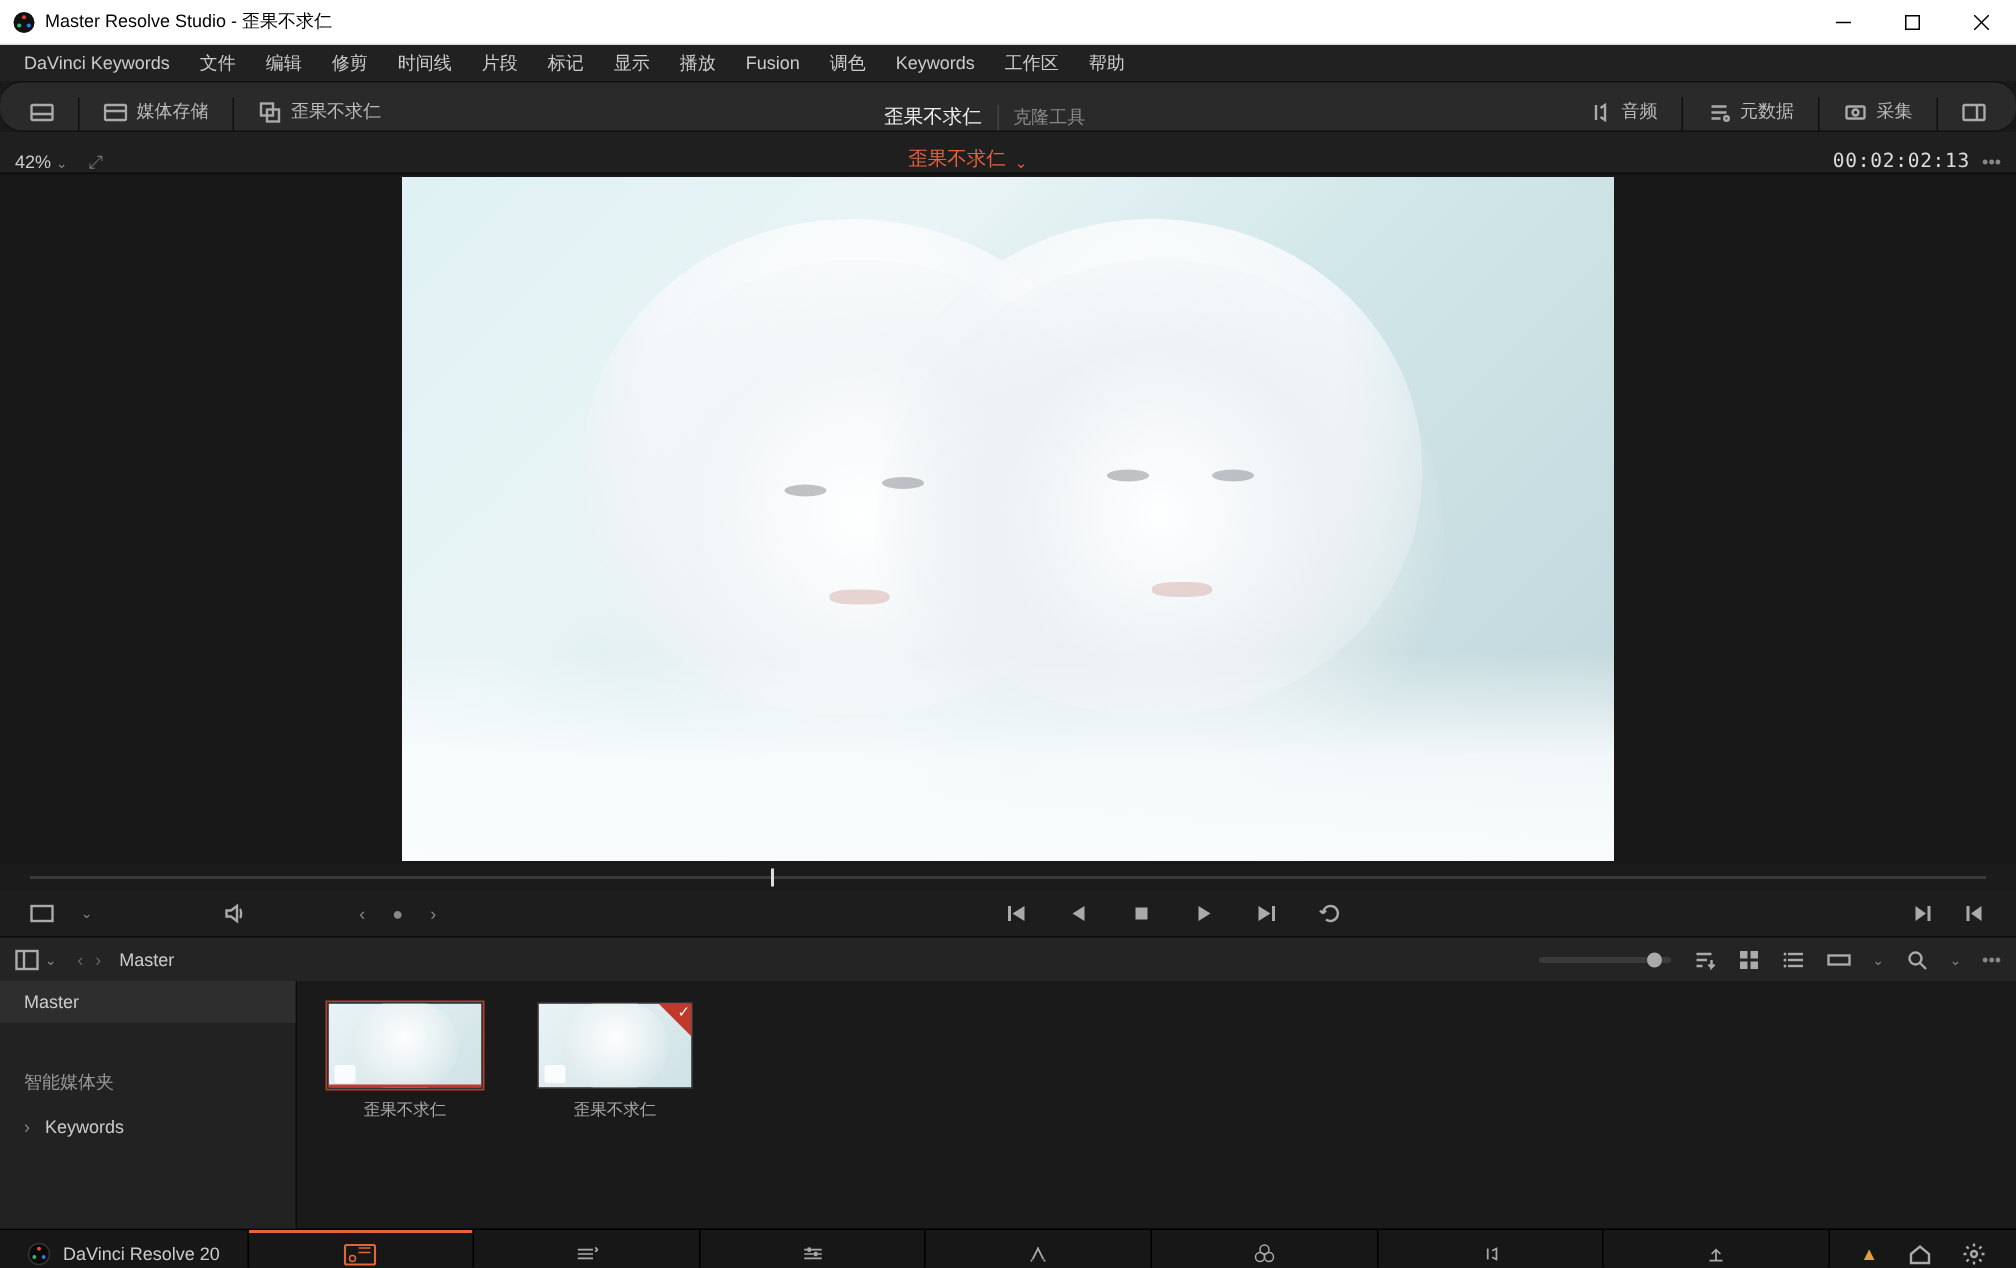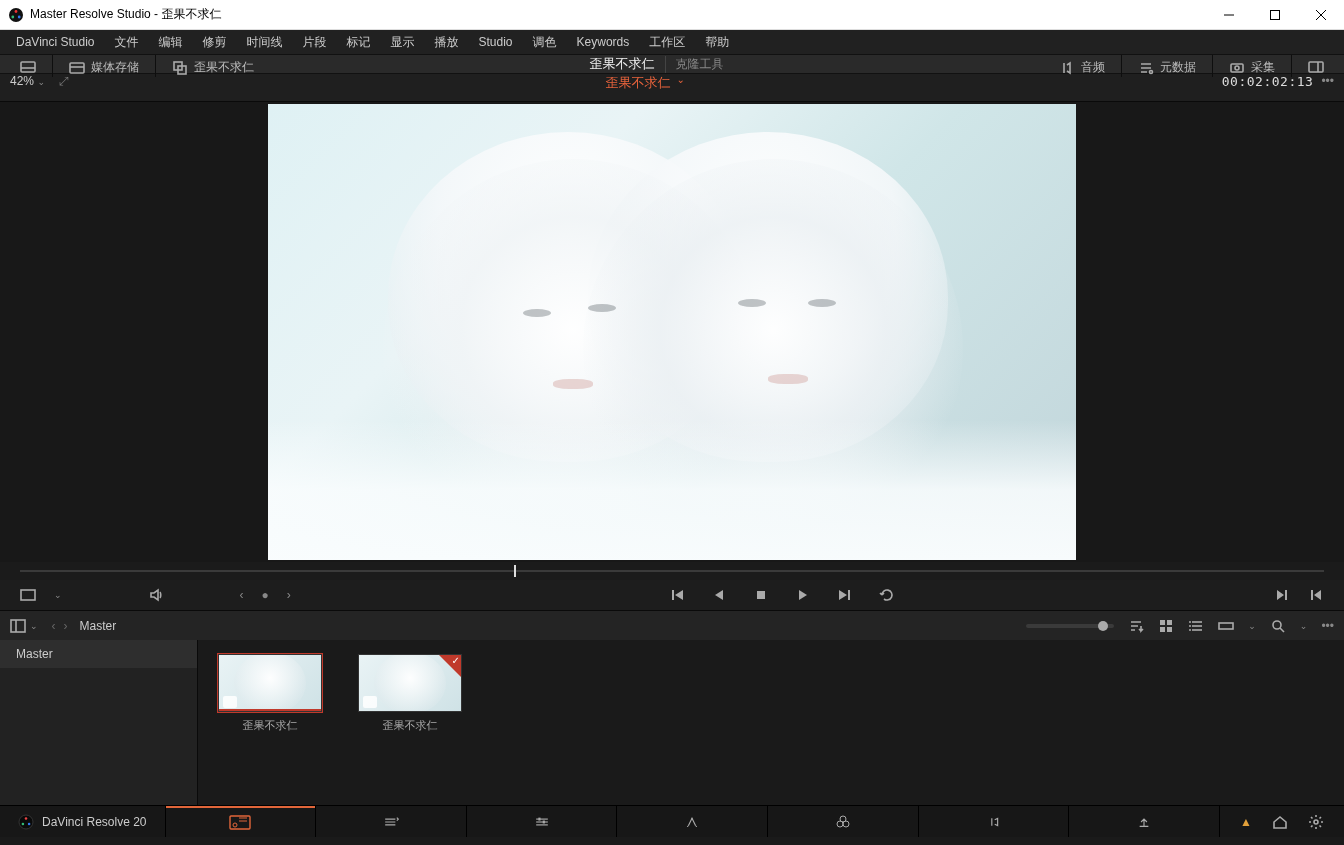--- a/index.html
+++ b/index.html
@@ -9,29 +9,29 @@
 .titlebar { height:30px; background:#fff; display:flex; align-items:center; padding-left:8px; color:#000; font-size:12px; border-bottom:1px solid #ddd;}
 .titlebar .logo{ width:16px;height:16px;margin-right:6px;display:inline-flex;align-items:center;justify-content:center;}
 .titlebar .spacer{flex:1}
 .winbtn{width:46px;height:30px;display:flex;align-items:center;justify-content:center;color:#000;}
 
 
 .menubar{height:24px;background:#212121;display:flex;align-items:center;padding:0 6px;gap:0;}
 .menubar span{padding:2px 10px;color:#ccc;font-size:12px;cursor:default;}
 
 
-.workbar{height:20px;background:#2a2a2a;border-top:1px solid #111;border-bottom:1px solid #111;display:flex;align-items:flex-start;padding:0 10px;}
+.workbar{height:34px;background:#2a2a2a;border-top:1px solid #111;border-bottom:1px solid #111;display:flex;align-items:flex-end;padding:0 10px;border-radius:15px;}
 .workbar .btn{display:flex;align-items:center;gap:6px;padding:4px 10px;color:#bbb;}
 .workbar .sep{width:1px;height:22px;background:#0e0e0e;margin:0 6px;}
 .workbar .center{flex:1;display:flex;align-items:center;justify-content:center;gap:10px;}
 .workbar .center .pname{color:#eee;font-size:13px}
 .workbar .center .pstat{color:#888;font-size:12px;border-left:1px solid #444;padding-left:10px}
 
 
-.viewhead{height:28px;background:#1f1f1f;display:flex;align-items:flex-start;padding:0 10px;border-bottom:1px solid #0a0a0a;}
+.viewhead{height:28px;background:#1f1f1f;display:flex;align-items:flex-end;padding:0 10px;border-bottom:1px solid #0a0a0a;}
 .viewhead .zoom{color:#ccc;font-size:12px}
 .viewhead .vspacer{flex:1}
 .viewhead .clipname{color:#e6623b;font-size:13px}
 .viewhead .chev{color:#e6623b;margin-left:6px;font-size:10px}
 .viewhead .tc{font-family:monospace;color:#ddd;font-size:13px;letter-spacing:0.5px}
 .viewhead .dots{color:#888;margin-left:8px}
 
 
 .viewer{height:460px;background:#181818;display:flex;align-items:center;justify-content:center;}
 .canvas{width:808px;height:456px;position:relative;overflow:hidden;background:linear-gradient(135deg,#dff1f4 0%,#e9f4f6 30%,#d0e6e8 55%,#c1d5da 100%);}
@@ -122,30 +122,30 @@
     </div>
   <div class="winbtn">
       <svg width="10" height="10">
         <line x1="0" y1="0" x2="10" y2="10" stroke="#000" stroke-width="1"></line>
         <line x1="10" y1="0" x2="0" y2="10" stroke="#000" stroke-width="1"></line>
       </svg>
     </div>
 </div>
 
 <div class="menubar">
-  <span>DaVinci Studio</span>
+  <span>DaVinci Keywords</span>
   <span>文件</span>
   <span>编辑</span>
   <span>修剪</span>
   <span>时间线</span>
   <span>片段</span>
   <span>标记</span>
   <span>显示</span>
   <span>播放</span>
-  <span>Studio</span>
+  <span>Fusion</span>
   <span>调色</span>
   <span>Keywords</span>
   <span>工作区</span>
   <span>帮助</span>
 </div>
 
 <div class="workbar">
   <div class="btn">
       <svg class="ic" viewBox="0 0 16 16">
         <rect x="1" y="3" width="14" height="10" rx="1"></rect>
@@ -357,20 +357,22 @@
       </span>
     <span style="color:#888;font-size:9px">⌄</span>
     <span style="color:#888">•••</span>
   </div>
 </div>
 
 <div class="binbody">
   <div class="sidebar">
     <div class="srow active"><span>Master</span></div>
     <div style="height:24px"></div>
+    <div class="srow" style="color:#999">智能媒体夹</div>
+    <div class="srow"><span class="ch">›</span><span>Keywords</span></div>
   </div>
   <div class="pool">
     <div class="thumb">
       <div class="img sel">
           <div class="mini">
             <div class="h"></div>
           </div>
           <div class="mark"></div>
           <div class="redline"></div>
         </div>

